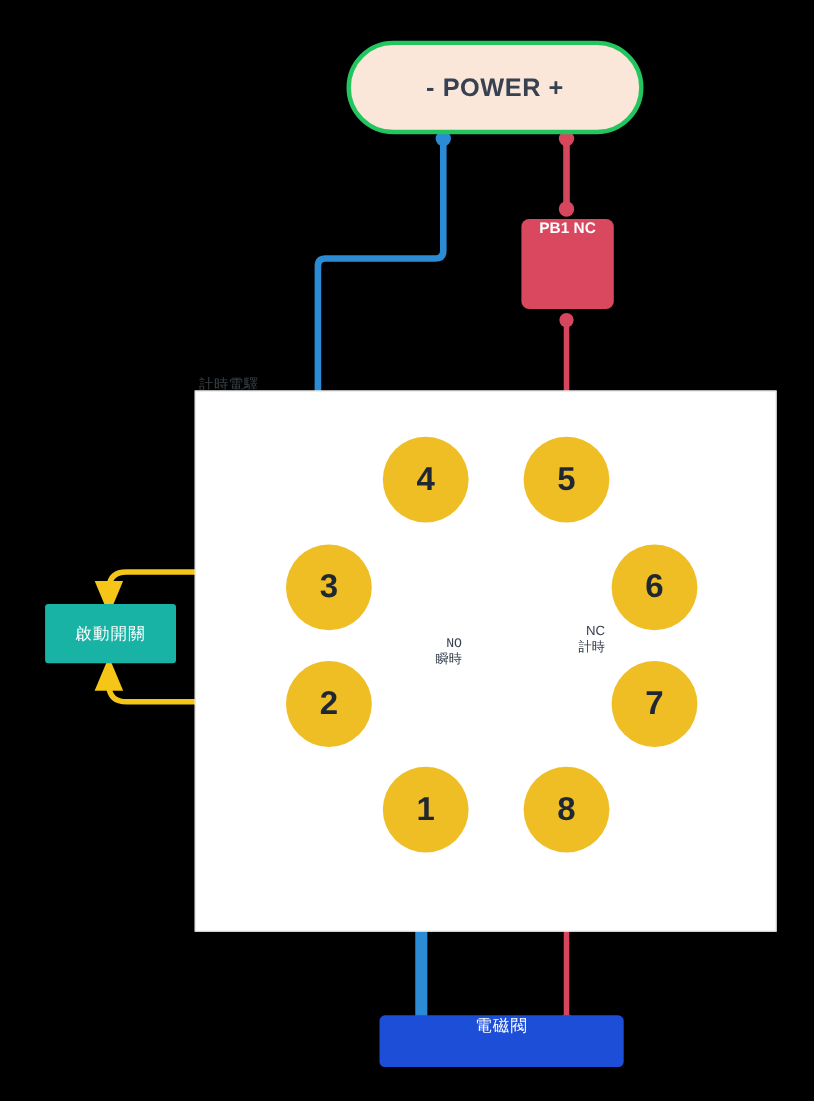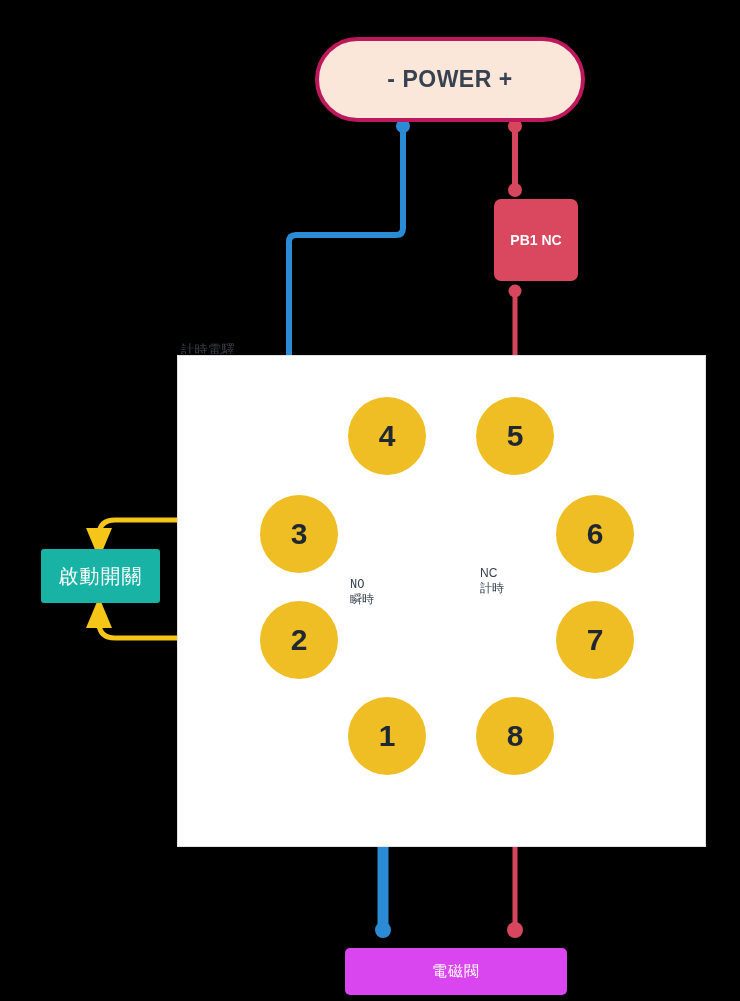--- a/index.html
+++ b/index.html
@@ -8,30 +8,30 @@
     width:740px; height:1001px;
     font-family:"Liberation Sans","DejaVu Sans",sans-serif;
     position:relative; overflow:hidden;
   }
   #stage{ position:absolute; inset:0; width:740px; height:1001px; }
   svg#wires{ position:absolute; left:0; top:0; width:740px; height:1001px; }
 
   
   .power-pill{
     position:absolute; left:315px; top:37px; width:270px; height:85px;
-    background:#FBE7DA; border:4px solid #be185d; border-radius:44px;
+    background:#FBE7DA; border:4px solid #22c55e; border-radius:44px;
     display:flex; align-items:center; justify-content:center;
     color:#37414F; font-size:23px; font-weight:bold; letter-spacing:.5px;
   }
 
   
   .pb1{
-    position:absolute; left:494px; top:199px; width:84px; height:82px;
+    position:absolute; left:474px; top:199px; width:84px; height:82px;
     background:#D9485F; border-radius:7px;
-    display:flex; align-items:center; justify-content:center;
+    display:flex; align-items:flex-start; justify-content:center;
     color:#fff; font-size:14px; font-weight:bold;
   }
 
   
   .panel{
     position:absolute; left:177px; top:355px; width:529px; height:492px;
     background:#FFFFFF; border:1px solid #E2E2E2;
   }
   .panel-caption{
     position:absolute; left:181px; top:341px;
@@ -53,32 +53,32 @@
   .t5{ left:476px; top:397px; }
   .t6{ left:556px; top:495px; }
   .t7{ left:556px; top:601px; }
   .t8{ left:476px; top:697px; }
 
   
   .start-box{
     position:absolute; left:41px; top:549px; width:119px; height:54px;
     background:#18B3A4; border-radius:3px;
     display:flex; align-items:center; justify-content:center;
-    color:#ffffff; font-size:20px; letter-spacing:1px;
+    color:#ffffff; font-size:15px; letter-spacing:1px;
   }
   .valve-box{
-    position:absolute; left:345px; top:948px; width:222px; height:47px;
-    background:#d946ef; border-radius:5px;
-    display:flex; align-items:center; justify-content:center;
+    position:absolute; left:345px; top:923px; width:222px; height:47px;
+    background:#1d4ed8; border-radius:5px;
+    display:flex; align-items:flex-start; justify-content:center;
     color:#ffffff; font-size:15px; letter-spacing:1px;
   }
 
   
   .wire-note{
-    position:absolute; text-align:left; line-height:1.25;
+    position:absolute; text-align:right; line-height:1.25;
     color:#37414F; font-size:12px; white-space:nowrap;
   }
   .note-no{ left:350px; top:578px; width:70px;font-family:Liberation Mono, monospace; }
   .note-nc{ left:480px; top:566px; width:70px; }
 </style>
 </head>
 <body>
 
 <div id="stage">
 

